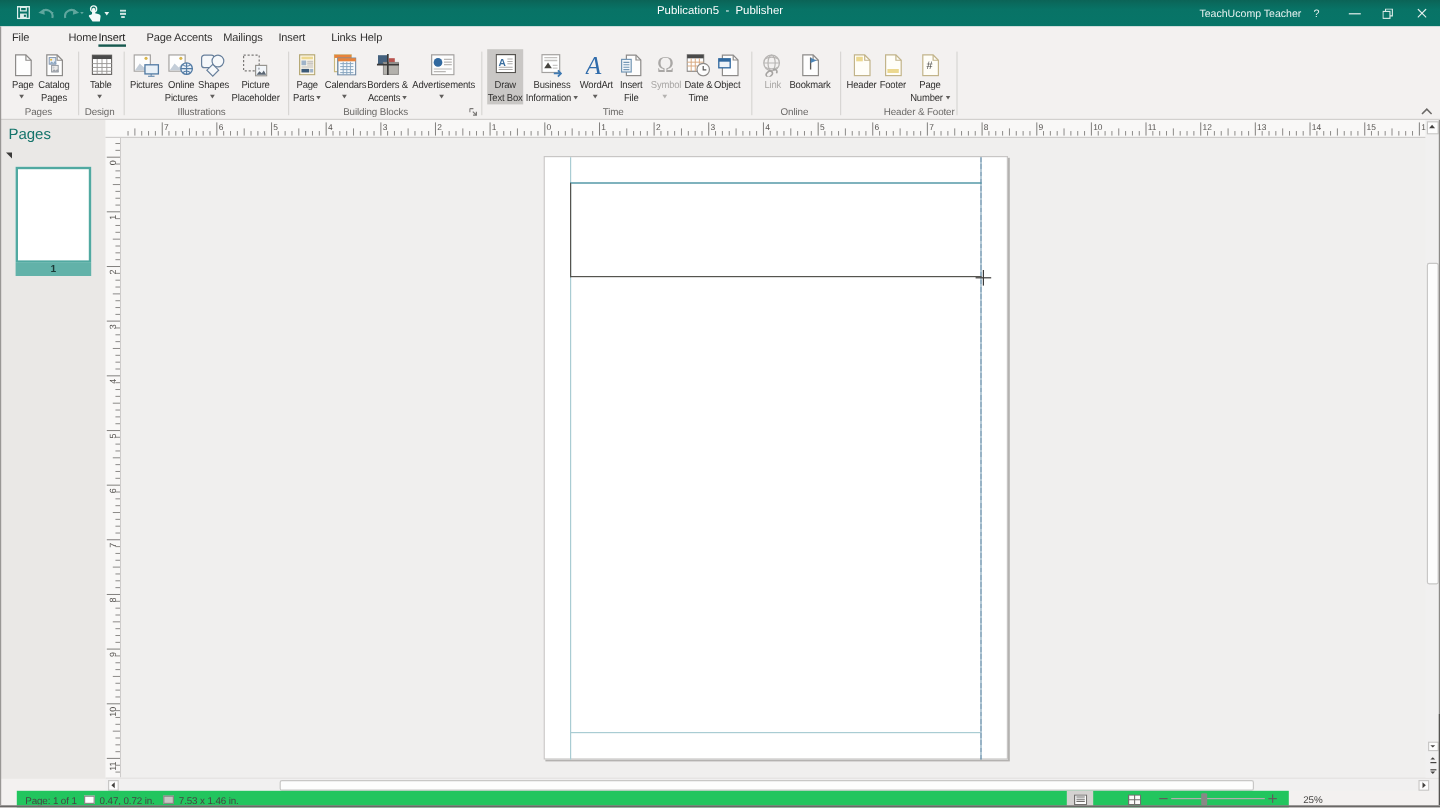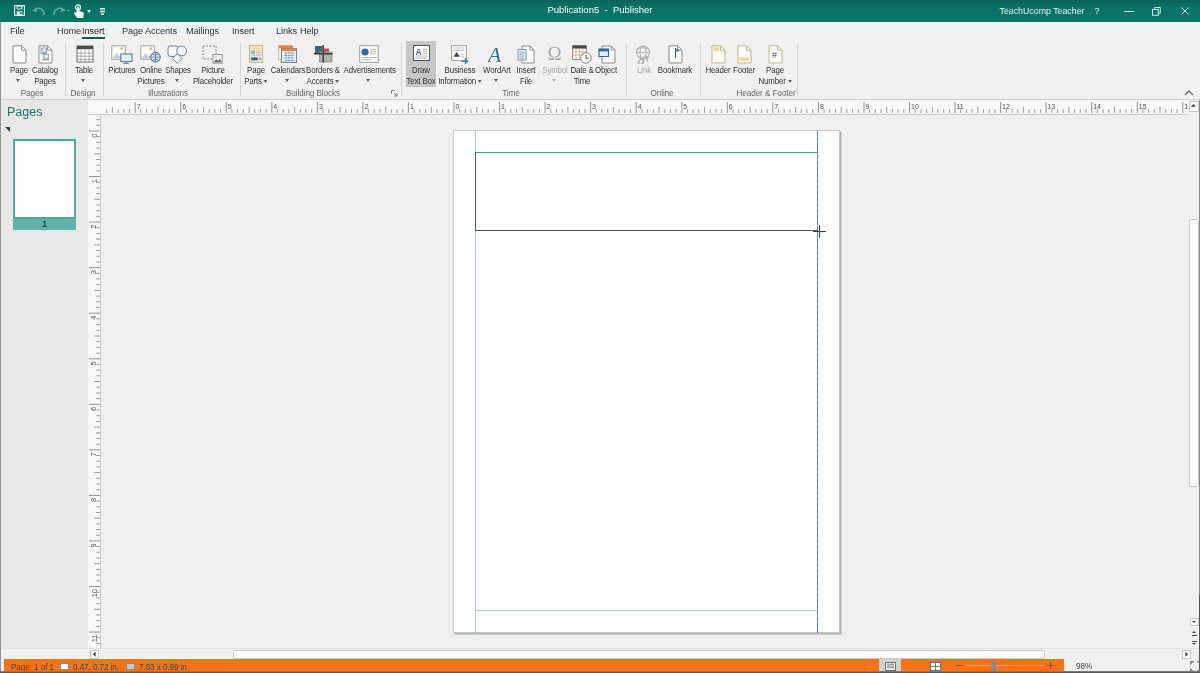--- a/index.html
+++ b/index.html
@@ -42,21 +42,21 @@
   border:1px solid #c8c6c5; box-shadow:1.5px 1.5px 0 #b4b2b0; }
 
 
 #hscroll { position:absolute; left:88px; top:648px; width:1112px; height:11px; background:#f1f0f0; border-top:1px solid #e3e1e0; }
 #vscroll { position:absolute; left:1188px; top:100px; width:12px; height:548px; background:#f1f0f0; }
 .sbtn { position:absolute; background:#fdfdfd; border:1px solid #c8c7c6; }
 .sbtn svg { display:block; margin:-1px 0 0 -1px; }
 .abs svg, svg.abs { display:block; }
 
 
-#statusbar { position:absolute; left:4px; top:659px; width:1060px; height:14px; background:#f97316; font-size:8.2px; letter-spacing:-0.1px; color:#454442; }
+#statusbar { position:absolute; left:14px; top:659px; width:1060px; height:14px; background:#22c55e; font-size:8.2px; letter-spacing:-0.1px; color:#454442; }
 #bottomedge { position:absolute; left:0; top:671px; width:1200px; height:2px; background:linear-gradient(#8a8886,#4e4c4b); }
 </style>
 </head>
 <body>
 
 <div id="titlebar">
   <svg class="abs" style="left:13.5px;top:5px" width="11" height="11" viewBox="0 0 11 11">
     <path d="M0.6 0.6 h9.8 v9.8 h-9.8 Z" fill="none" stroke="#ddefec" stroke-width="1.1"></path>
     <path d="M3.1 1.2 h4.8 v2.8 h-4.8 z" fill="none" stroke="#ddefec" stroke-width="1"></path>
     <rect x="2.7" y="6.3" width="5.6" height="3.9" fill="#ddefec"></rect>
@@ -689,34 +689,34 @@
   <div class="abs" style="left:4px;top:542.5px;width:0;height:0;border-left:2.5px solid transparent;border-right:2.5px solid transparent;border-top:2.8px solid #444240;"></div>
 </div>
 <div class="abs" style="left:1198.8px;top:100px;width:1.2px;height:571px;background:#8d8b89;"></div>
 <div class="abs" style="left:1198.6px;top:595px;width:1.4px;height:76px;background:#565452;"></div>
 
 <div id="statusbar">
   <div class="abs" style="left:7px;top:3.5px;">Page: 1 of 1</div>
   <div class="abs" style="left:56px;top:4px;width:9px;height:6.5px;border:1px solid #8a8886;background:#fff;"></div>
   <div class="abs" style="left:69px;top:3.5px;">0.47, 0.72 in.</div>
   <div class="abs" style="left:122px;top:4px;width:9px;height:6.5px;border:1px solid #8a8886;background:#c8c6c4;"></div>
-  <div class="abs" style="left:135px;top:3.5px;">7.53 x 0.99 in.</div>
+  <div class="abs" style="left:135px;top:3.5px;">7.53 x 1.46 in.</div>
   <div class="abs" style="left:875px;top:0px;width:22px;height:14px;background:#d4d2d0;"></div>
   <svg class="abs" style="left:881px;top:2.5px" width="11" height="9" viewBox="0 0 11 9">
     <rect x="0.5" y="0.5" width="10" height="8" fill="#fbfbfb" stroke="#716f6d" stroke-width="1"></rect>
     <path d="M2 2.2 h7 M2 4 h7 M2 5.8 h7" stroke="#716f6d" stroke-width="0.9"></path>
   </svg>
   <svg class="abs" style="left:926px;top:2.5px" width="11" height="9" viewBox="0 0 11 9">
     <rect x="0.5" y="0.5" width="10" height="8" fill="#fbfbfb" stroke="#716f6d" stroke-width="1"></rect>
     <path d="M5.5 0.5 v8 M0.5 4.5 h10" stroke="#716f6d" stroke-width="0.9"></path>
   </svg>
   <div class="abs" style="left:952px;top:5.5px;width:7px;height:1.5px;background:#5f5d5b;"></div>
   <div class="abs" style="left:962px;top:6px;width:78px;height:1px;background:#b1afad;"></div>
   <div class="abs" style="left:987px;top:1.5px;width:4.5px;height:10px;background:#8a8886;border-radius:1px;"></div>
   <div class="abs" style="left:1043px;top:5.5px;width:7px;height:1.5px;background:#5f5d5b;"></div>
   <div class="abs" style="left:1045.8px;top:2.8px;width:1.5px;height:7px;background:#5f5d5b;"></div>
-  <div class="abs" style="left:1072px;top:3px;">98%</div>
+  <div class="abs" style="left:1072px;top:3px;">25%</div>
   <svg class="abs" style="left:1186px;top:2px" width="11" height="11" viewBox="0 0 11 11">
     <path d="M0.8 3.5 V0.8 H3.8 M7.2 0.8 H10.2 V3.5 M10.2 7.5 V10.2 H7.2 M3.8 10.2 H0.8 V7.5" fill="none" stroke="#5f5d5b" stroke-width="1.2"></path>
   </svg>
 </div>
 <div id="bottomedge"></div>
 <div class="abs" style="left:0;top:22px;width:1px;height:649px;background:#999795;"></div>
 
 </body></html>

